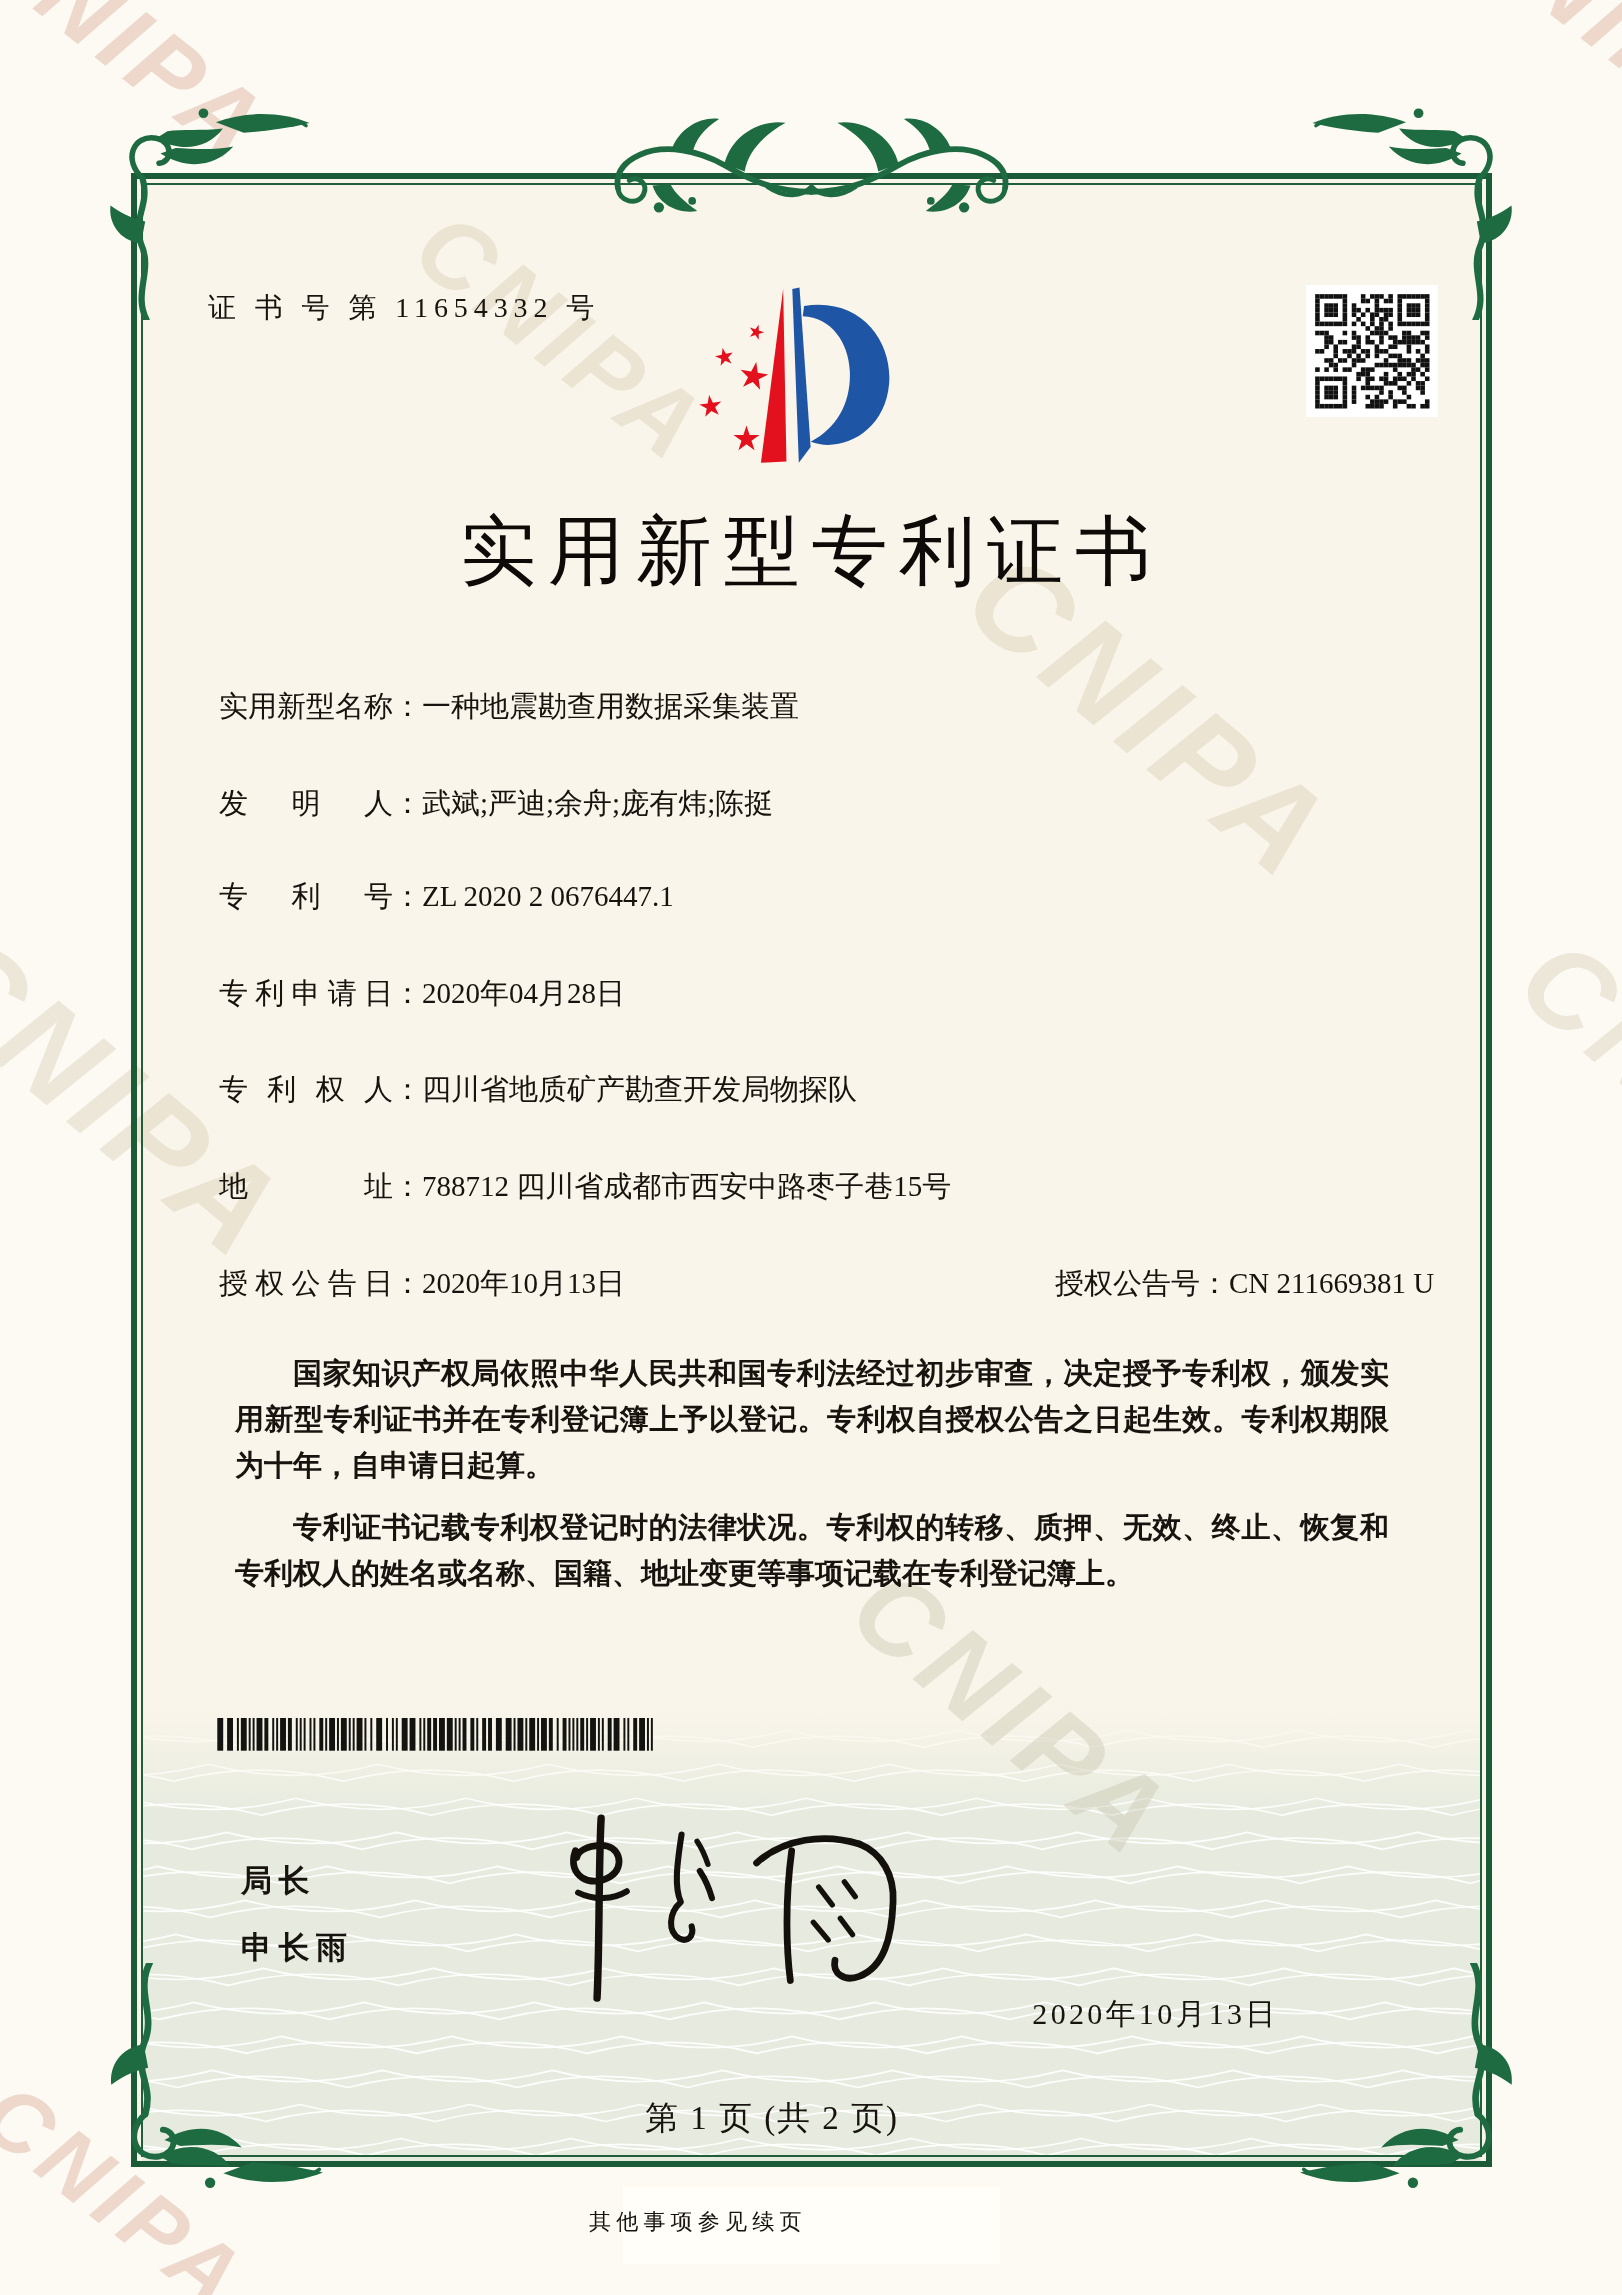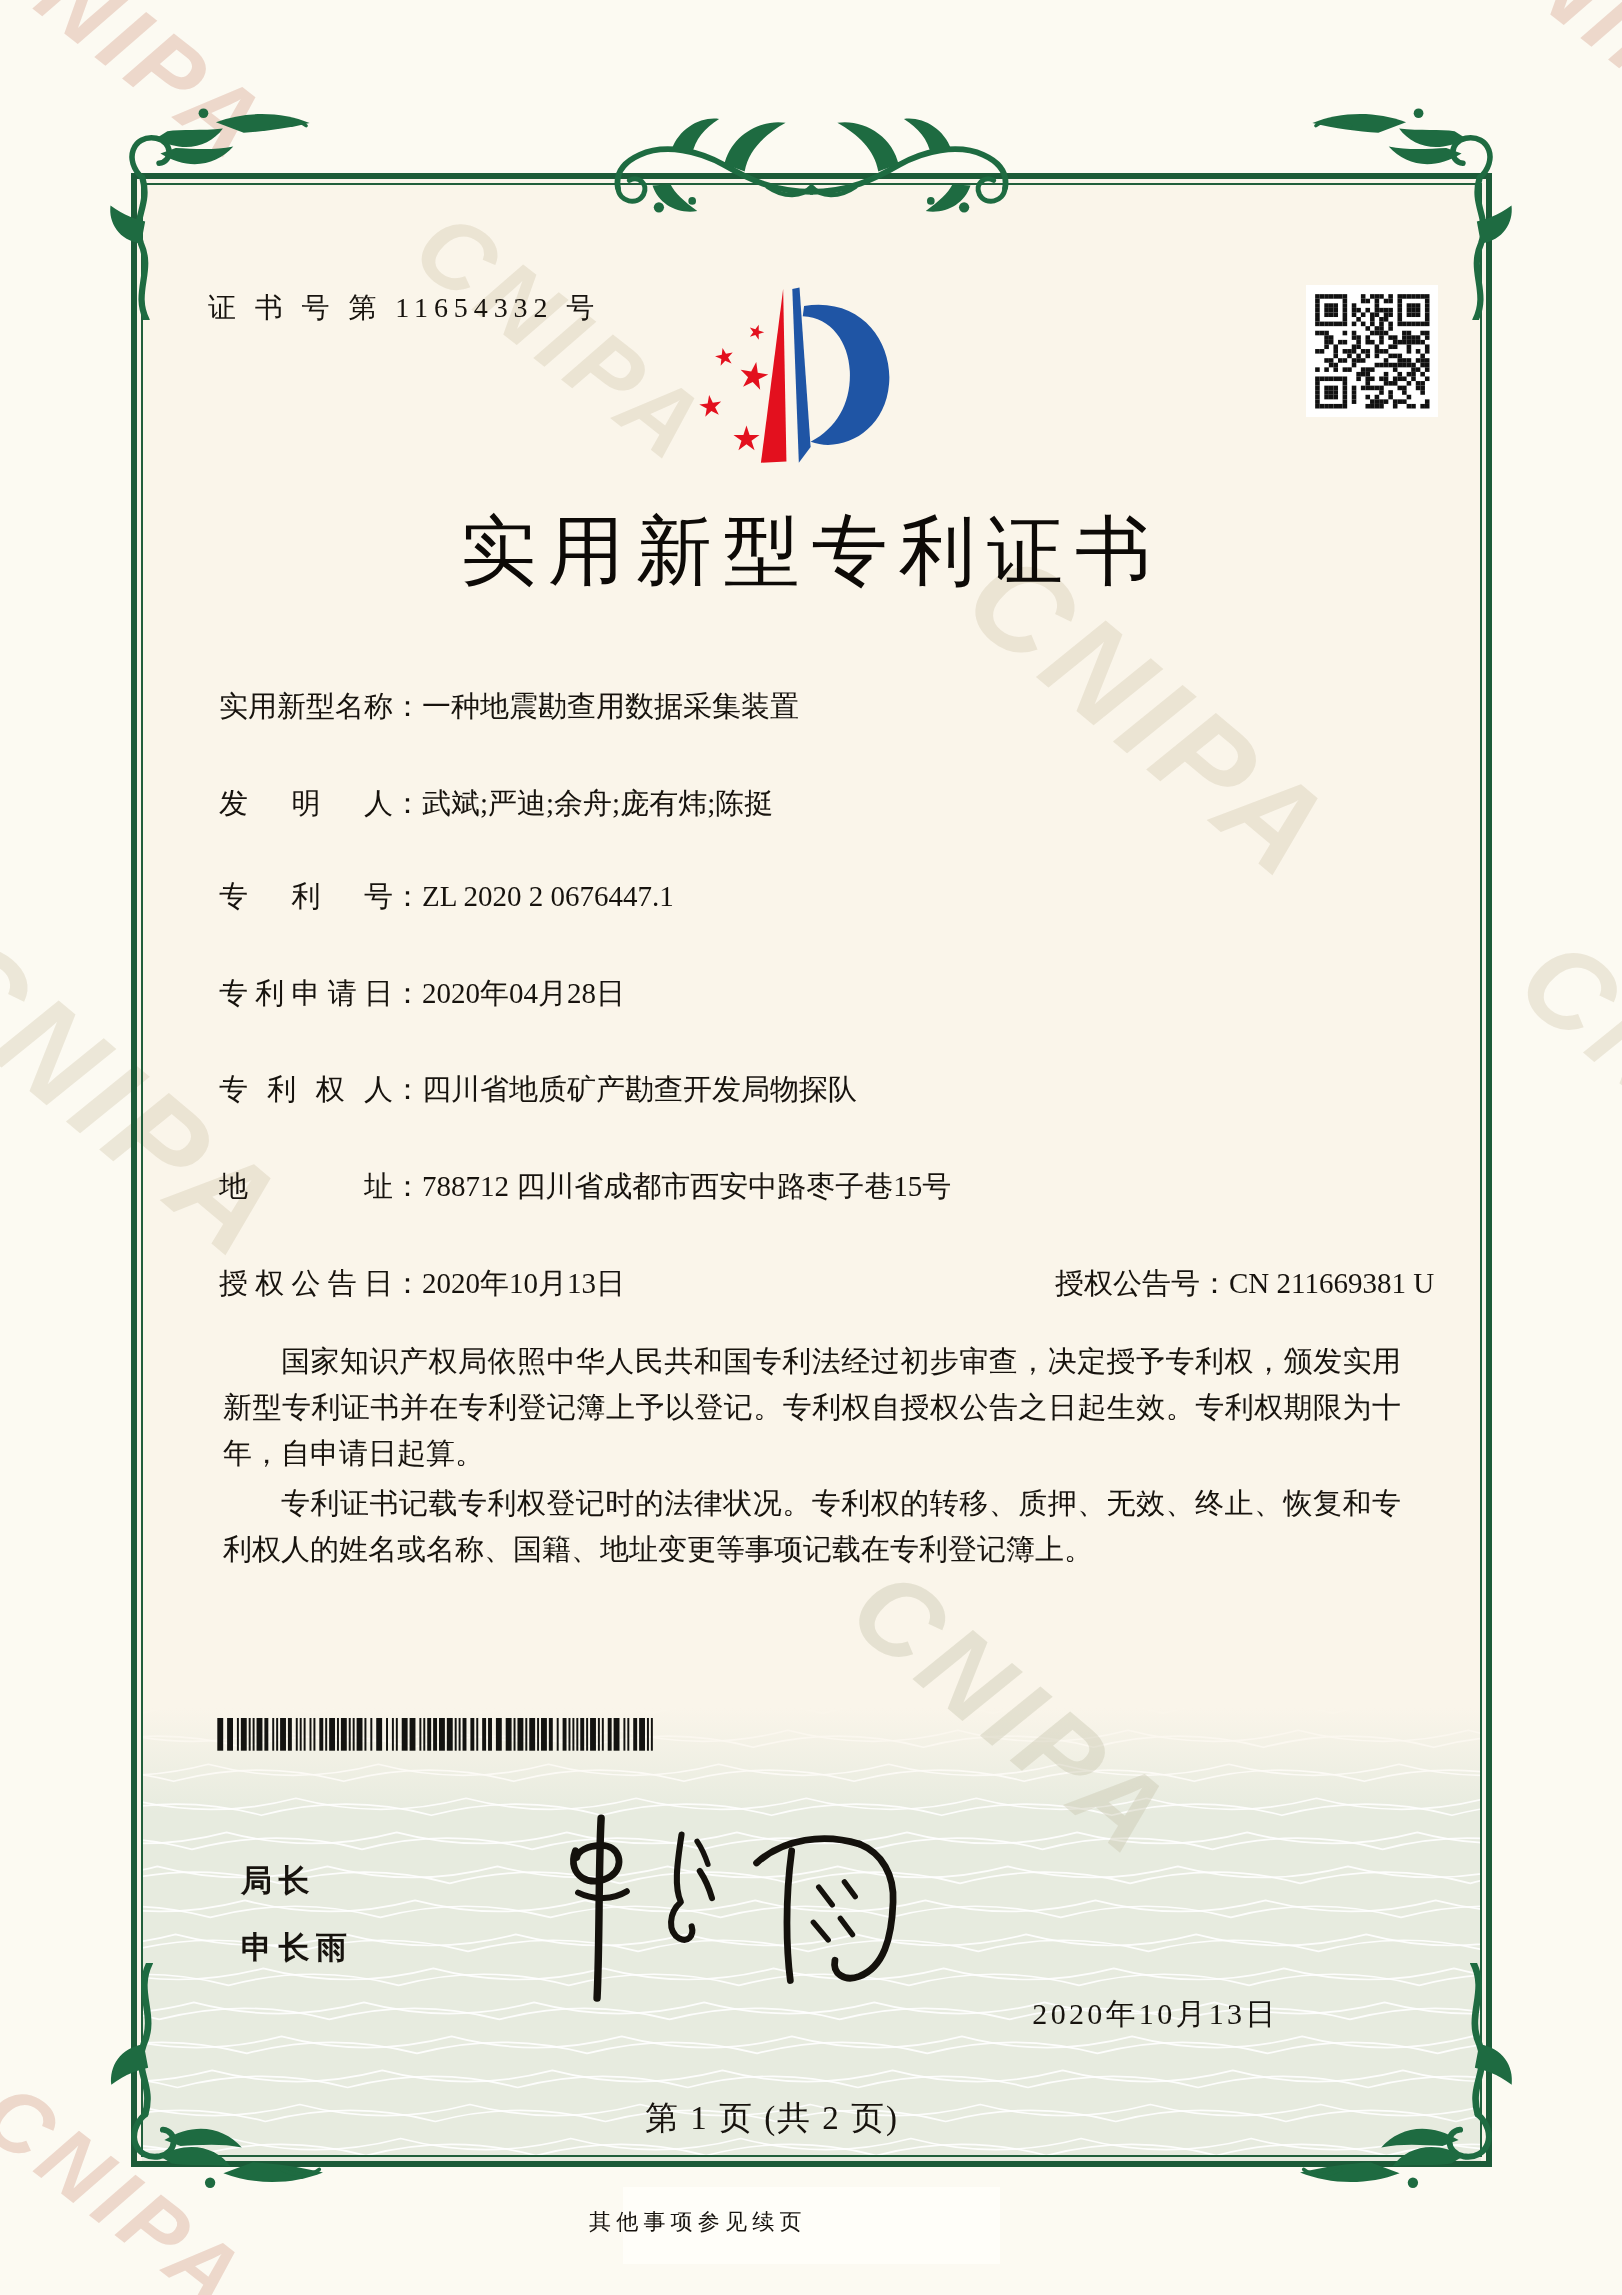--- a/index.html
+++ b/index.html
@@ -41,21 +41,21 @@
   
   .row{position:absolute;left:219px;font-size:29px;z-index:6;white-space:nowrap;}
   .row .lbl{display:inline-block;width:174px;text-align:justify;text-align-last:justify;vertical-align:bottom;}
   .row .lbl5{display:inline-block;vertical-align:bottom;}
   .pair2{position:absolute;left:836px;top:0;white-space:nowrap;}
   .r0{top:687px;} .r1{top:784px;} .r2{top:877px;} .r3{top:974px;}
   .r4{top:1070px;} .r5{top:1167px;} .r6{top:1264px;}
   
   .body-text{position:absolute;left:219px;top:1334px;width:1186px;font-size:29px;
              line-height:46px;z-index:6;text-align:justify;}
-  .body-text p{margin:4px;text-indent:58px;}
+  .body-text p{margin:16px;text-indent:58px;font-weight:bold;}
   
   .barcode{position:absolute;left:216px;top:1718px;width:446px;height:34px;z-index:6;}
   .signer{position:absolute;left:241px;font-size:31px;font-weight:700;z-index:6;
           font-family:"Liberation Sans","DejaVu Sans",sans-serif;letter-spacing:6.5px;}
   .signer-title{top:1860px;} .signer-name{top:1927px;}
   .signature{position:absolute;left:543px;top:1806px;width:419px;height:203px;z-index:6;}
   .issue-date{position:absolute;left:982px;top:1994px;width:347px;text-align:center;
               font-size:30px;letter-spacing:3.3px;z-index:6;}
   .page-info{position:absolute;left:589px;top:2096px;width:366px;text-align:center;
              font-size:33px;letter-spacing:2px;z-index:6;}

